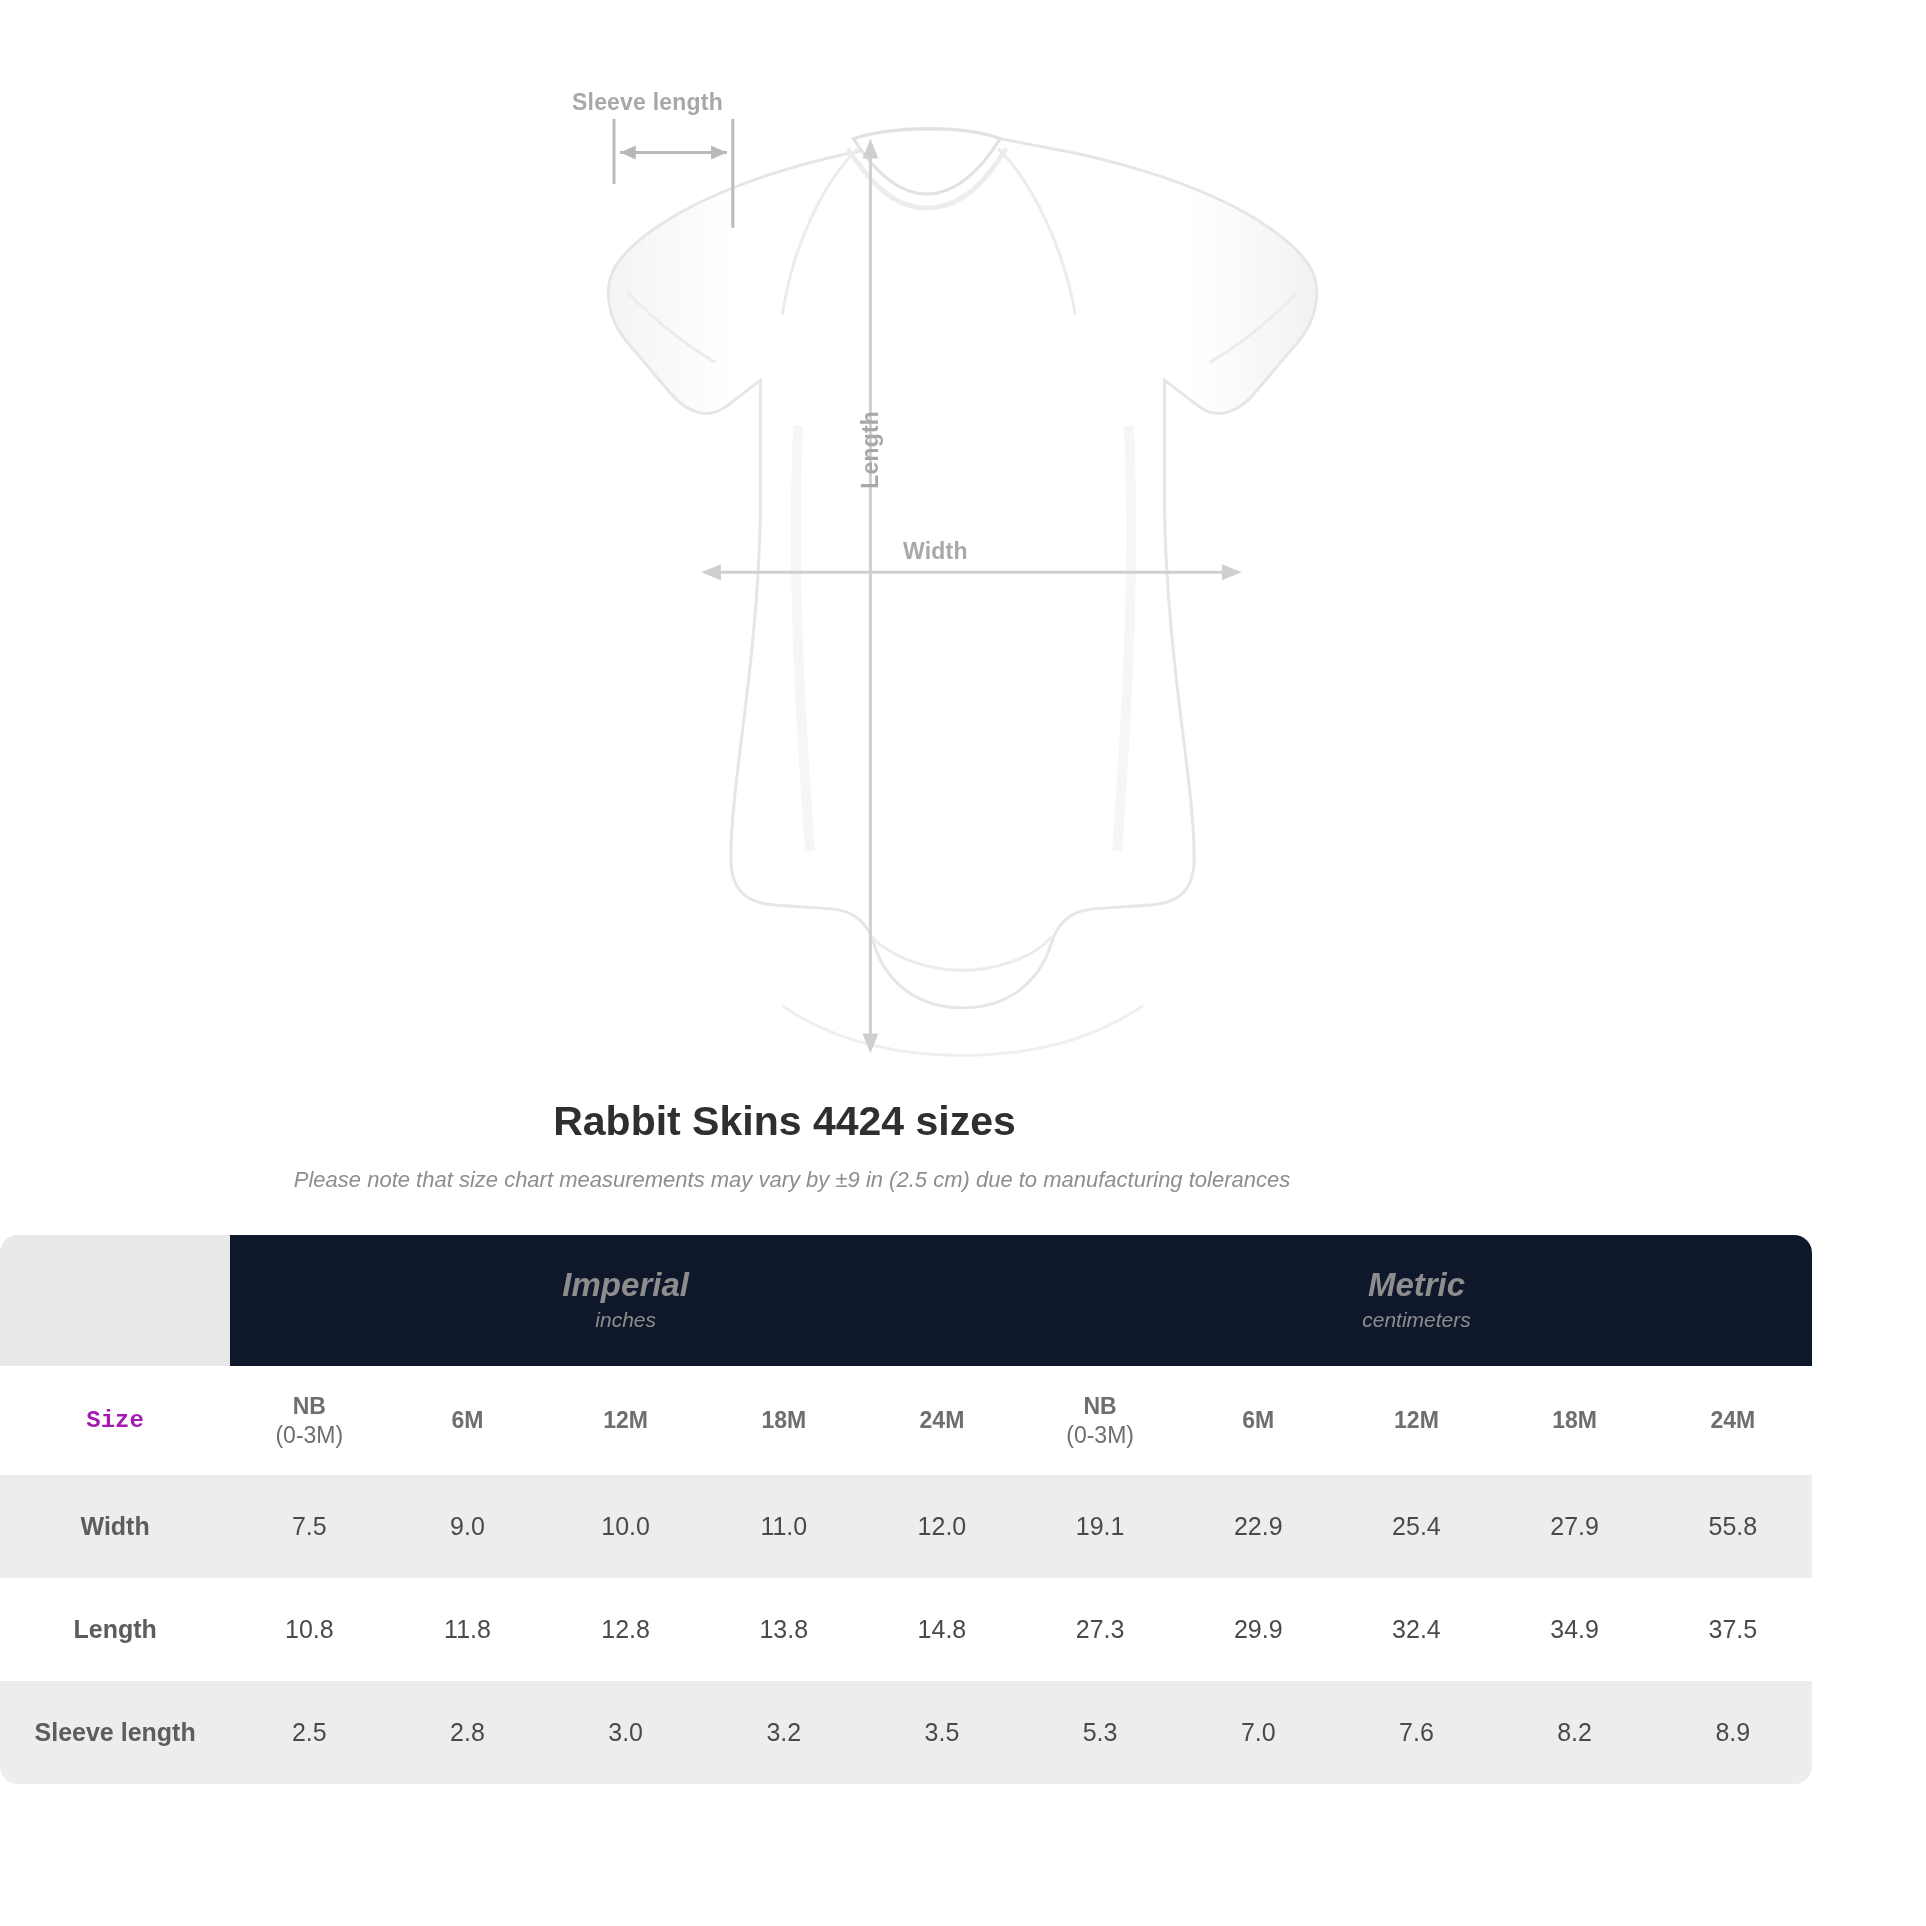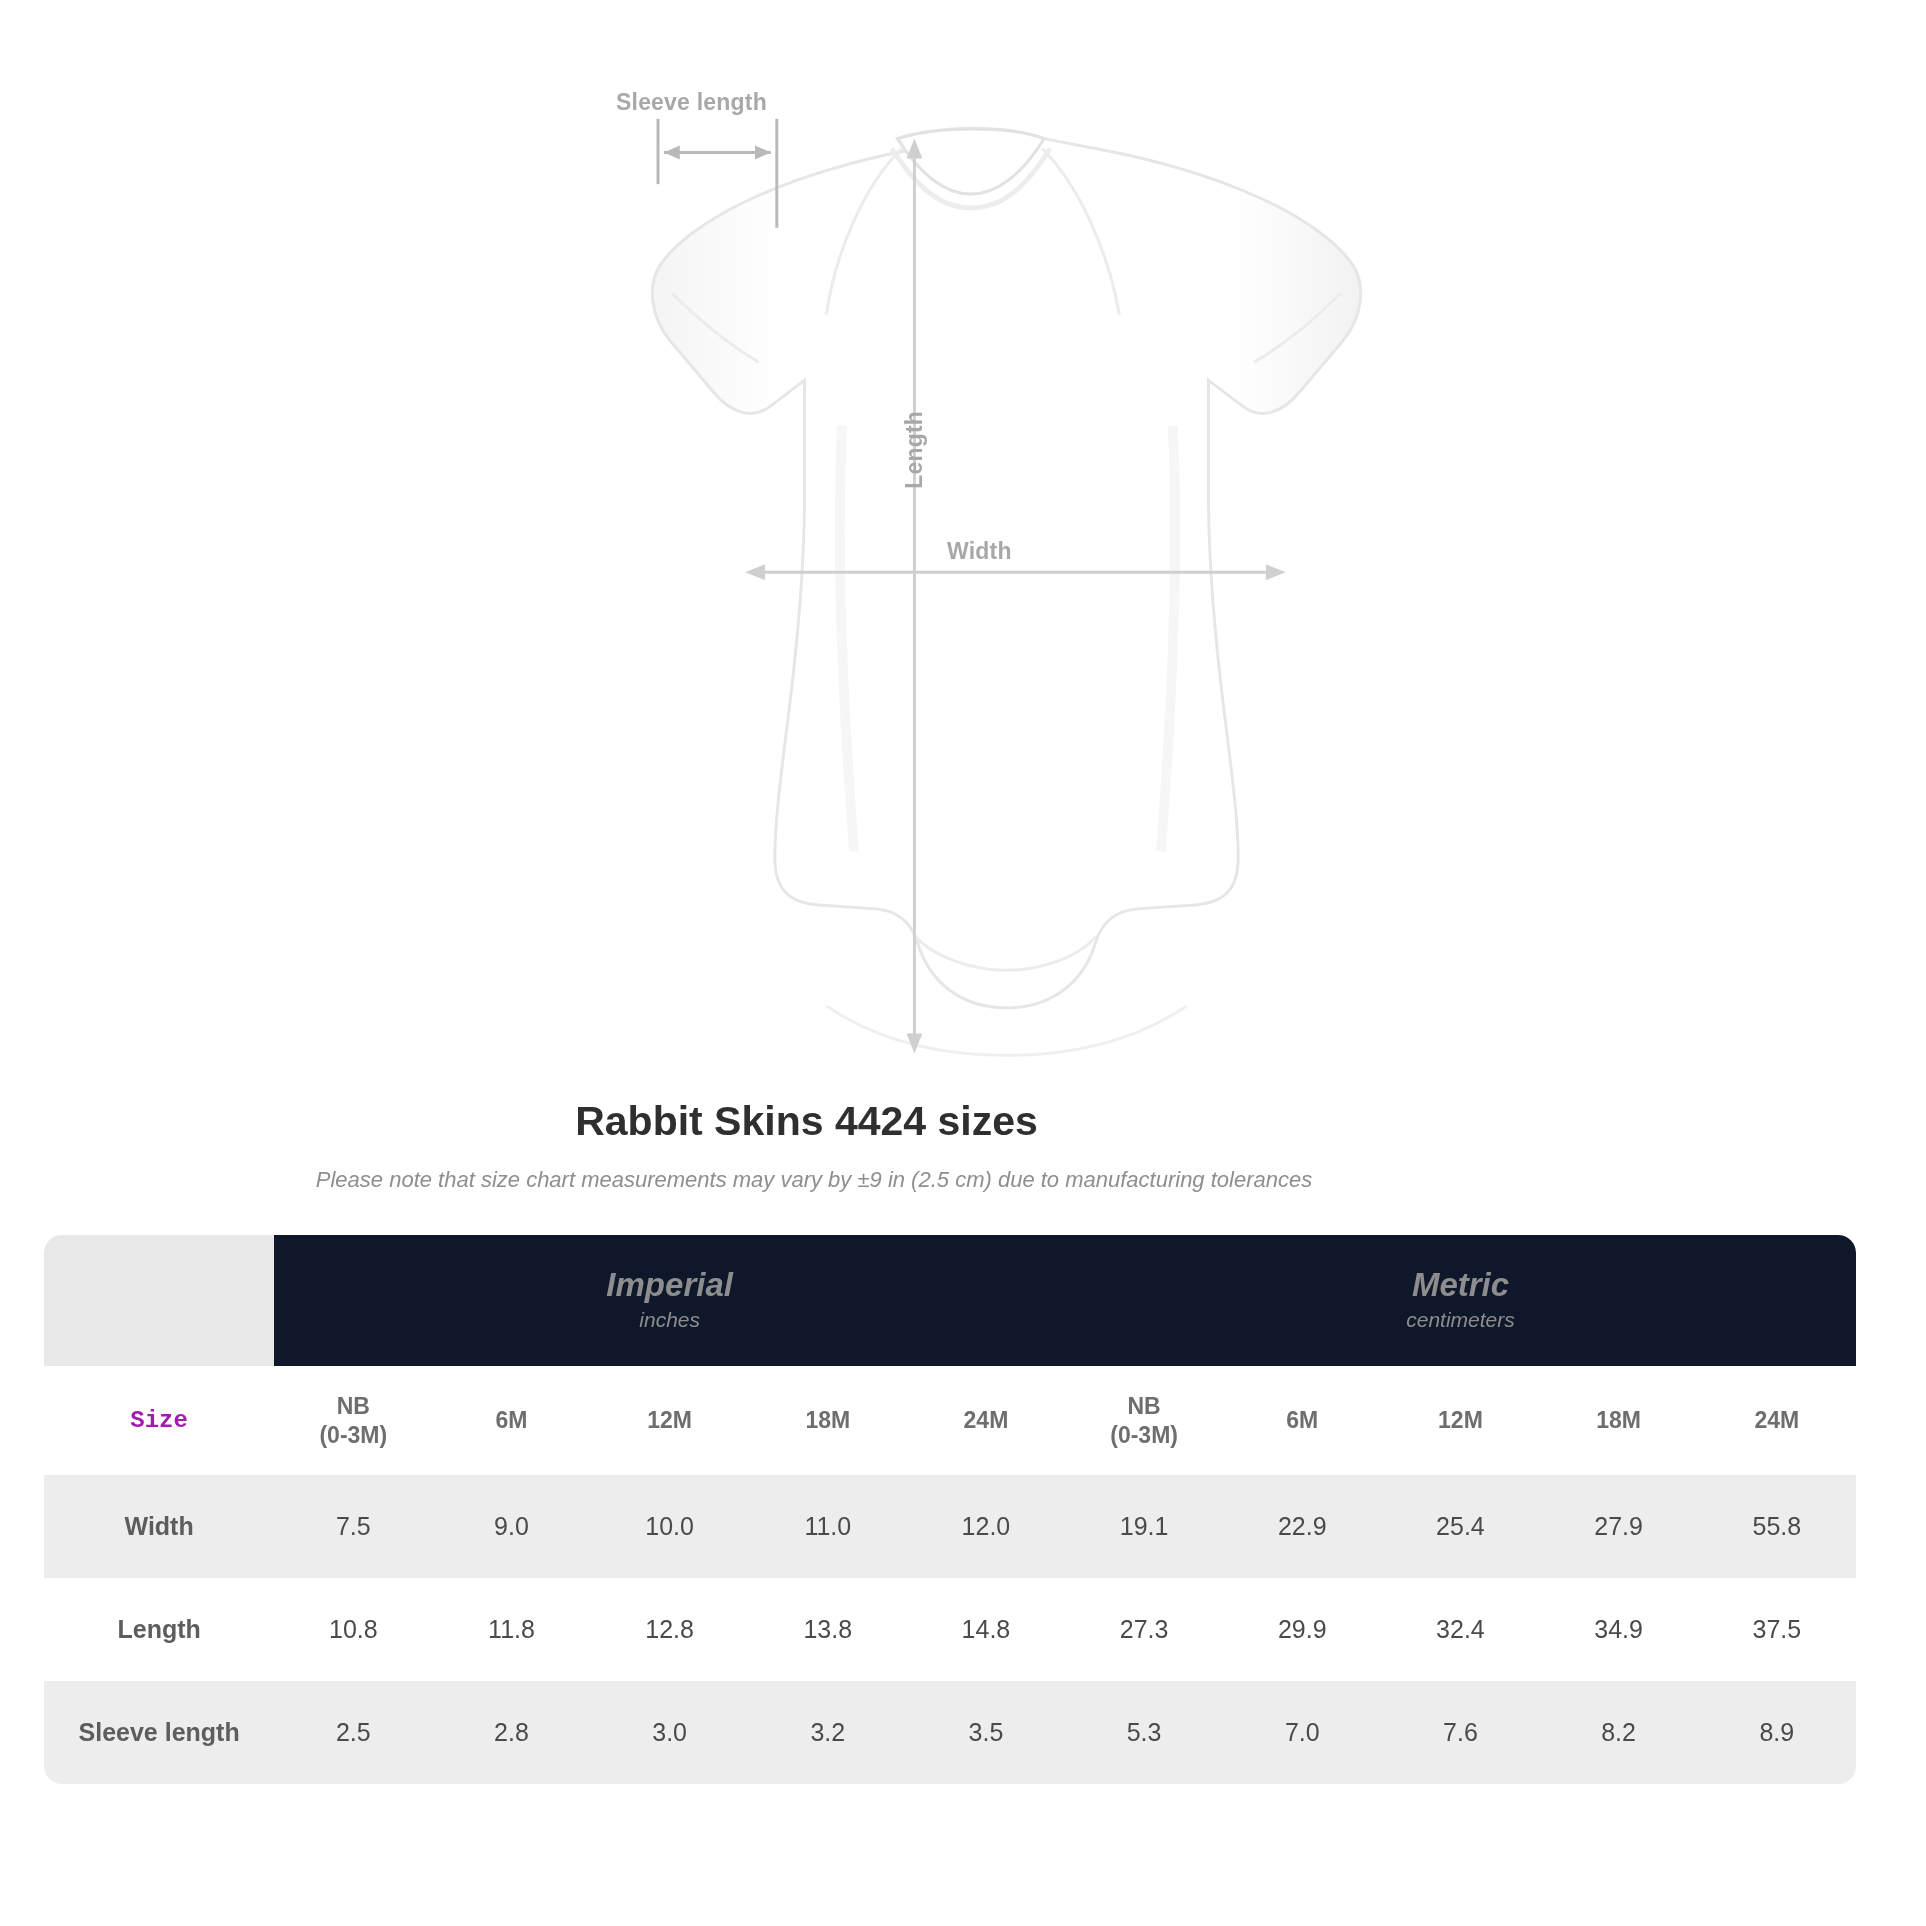--- a/index.html
+++ b/index.html
@@ -13,21 +13,20 @@
     font-family: "Liberation Sans", sans-serif;
     color: #3f3f3f;
     overflow: hidden;
   }
 
   .page {
     position: relative;
     width: 1584px;
     height: 1927px;
     box-sizing: border-box;
-    padding-left: 44px;
   }
 
   
   .garment-area {
     position: relative;
     width: 1927px;
     height: 1094px;
   }
 
   .garment-svg {
@@ -132,21 +131,21 @@
     font-size: 25px;
     color: #4a4a4a;
   }
   .data-row.shade td { background: #ededed; }
   .data-row.plain td { background: #ffffff; }
   .data-row td.rowlabel {
     font-size: 25px;
     font-weight: bold;
     color: #5d5d5d;
   }
-  .cell-sub { display: block; font-size: 23px; font-weight: bold; }
+  .cell-sub { display: block; font-size: 23px; font-weight: normal; }
 </style>
 </head>
 <body>
 
 <div class="page">
 
   <div class="garment-area">
     <svg class="garment-svg" width="1927" height="1094" viewBox="0 0 1946 1105">
       <defs>
         <linearGradient id="bodyShade" x1="0" y1="0" x2="1" y2="0">

